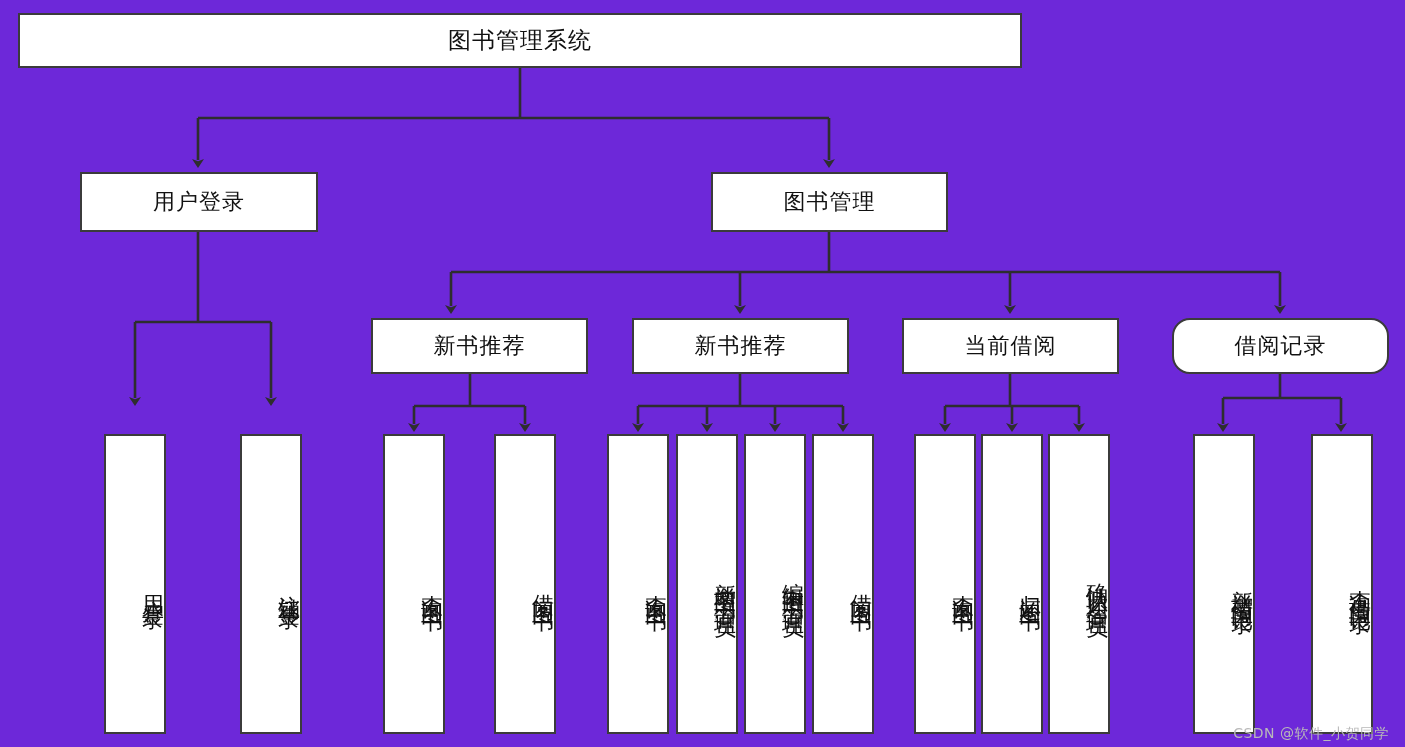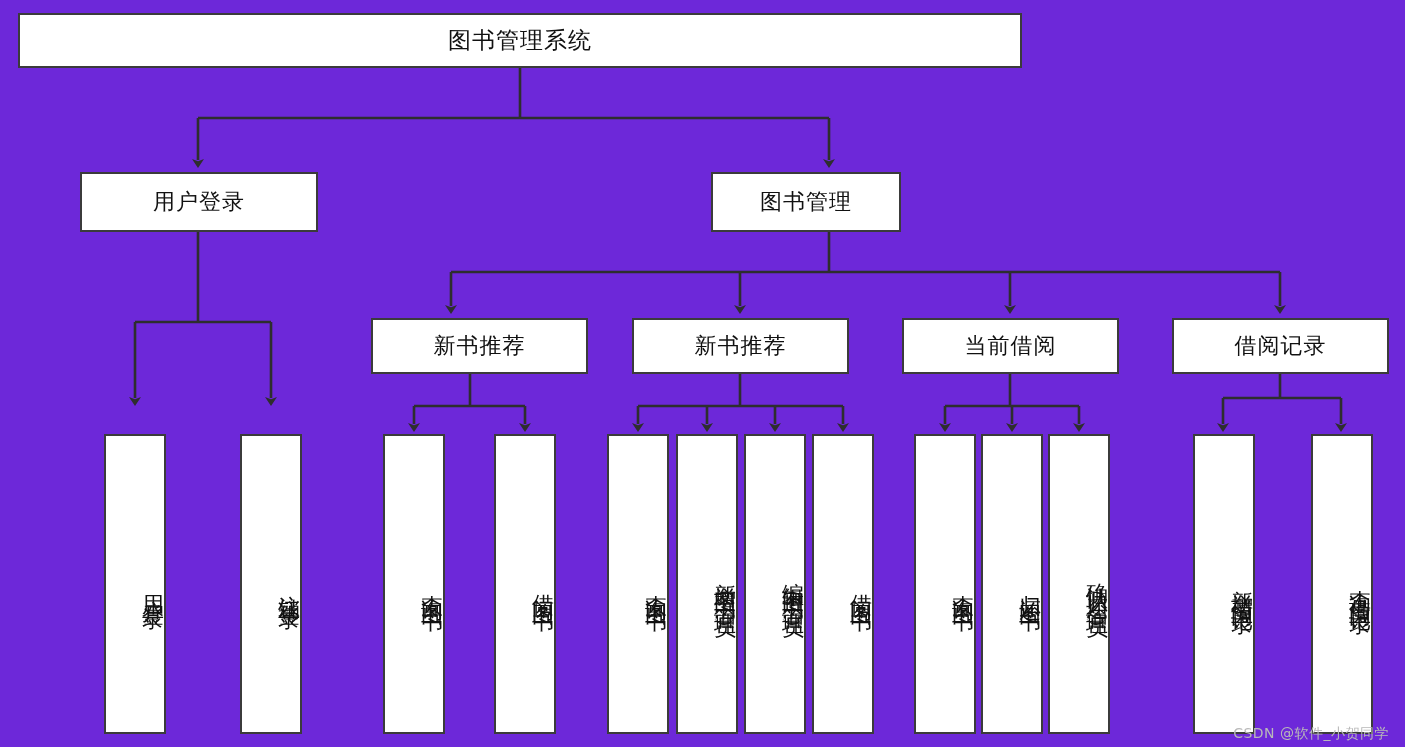--- a/index.html
+++ b/index.html
@@ -92,26 +92,26 @@
       <path d="M1280,374 L1280,398"></path>
       <path d="M1223,398 L1341,398"></path>
       <path d="M1223,398 L1223,424" marker-end="url(#arw)"></path>
       <path d="M1341,398 L1341,424" marker-end="url(#arw)"></path>
     </g>
   </svg>
 
   <div class="node horiz root" style="left:18px;top:13px;width:1004px;height:55px;">图书管理系统</div>
 
   <div class="node horiz" style="left:80px;top:172px;width:238px;height:60px;">用户登录</div>
-  <div class="node horiz" style="left:711px;top:172px;width:190px;height:60px;">图书管理</div>
+  <div class="node horiz" style="left:711px;top:172px;width:237px;height:60px;">图书管理</div>
 
   <div class="node horiz" style="left:371px;top:318px;width:217px;height:56px;">新书推荐</div>
   <div class="node horiz" style="left:632px;top:318px;width:217px;height:56px;">新书推荐</div>
   <div class="node horiz" style="left:902px;top:318px;width:217px;height:56px;">当前借阅</div>
-  <div class="node horiz" style="left:1172px;top:318px;width:217px;height:56px;">借阅记录</div>
+  <div class="node horiz" style="left:1172px;top:318px;width:217px;height:56px;border-radius:18px;">借阅记录</div>
 
   <div class="node vert" style="left:104px;top:434px;width:62px;height:300px;">用户登录</div>
   <div class="node vert" style="left:240px;top:434px;width:62px;height:300px;">注销登录</div>
 
   <div class="node vert" style="left:383px;top:434px;width:62px;height:300px;">查询图书</div>
   <div class="node vert" style="left:494px;top:434px;width:62px;height:300px;">借阅图书</div>
 
   <div class="node vert" style="left:607px;top:434px;width:62px;height:300px;">查询图书</div>
   <div class="node vert" style="left:676px;top:434px;width:62px;height:300px;">新增图书（管理员）</div>
   <div class="node vert" style="left:744px;top:434px;width:62px;height:300px;">编辑图书（管理员）</div>

